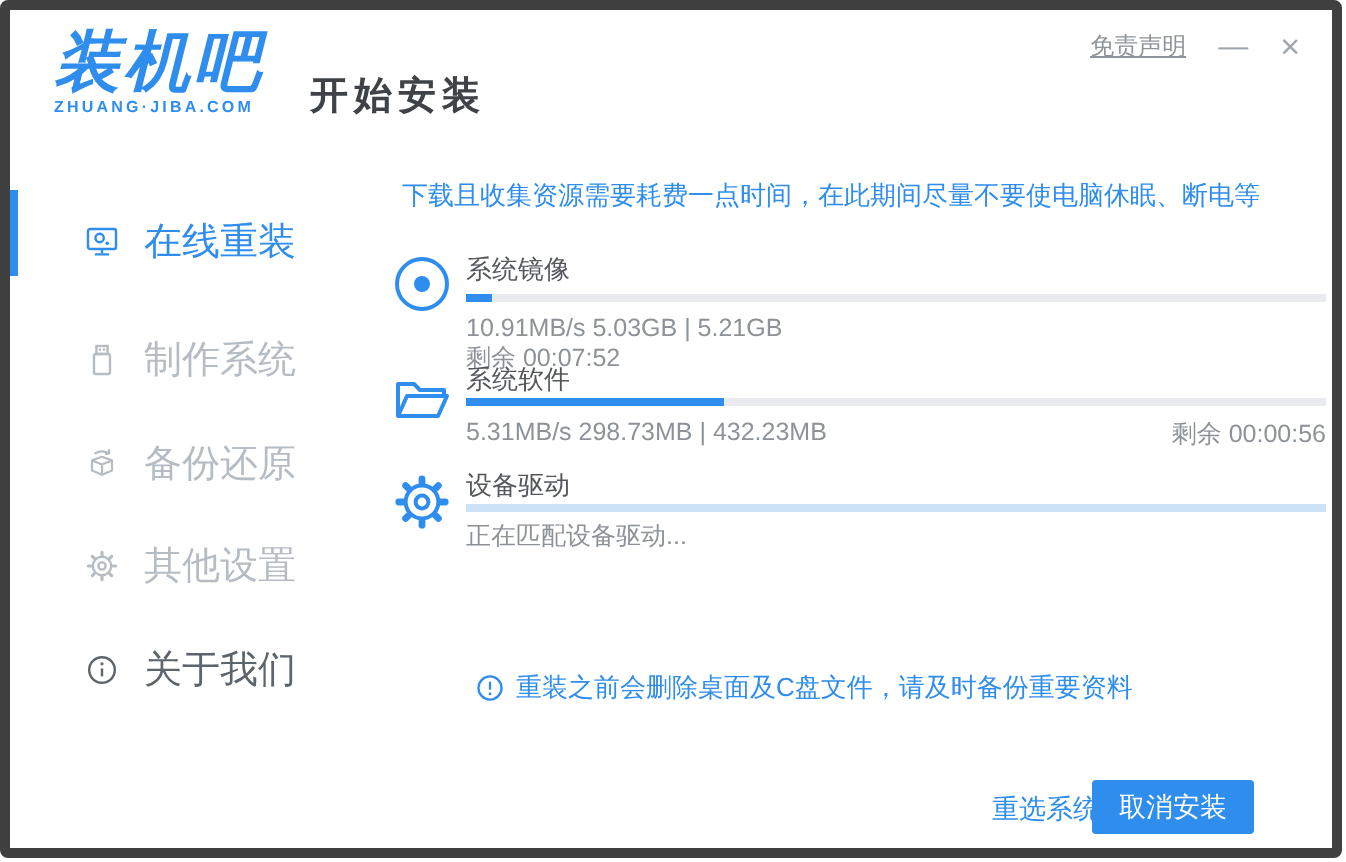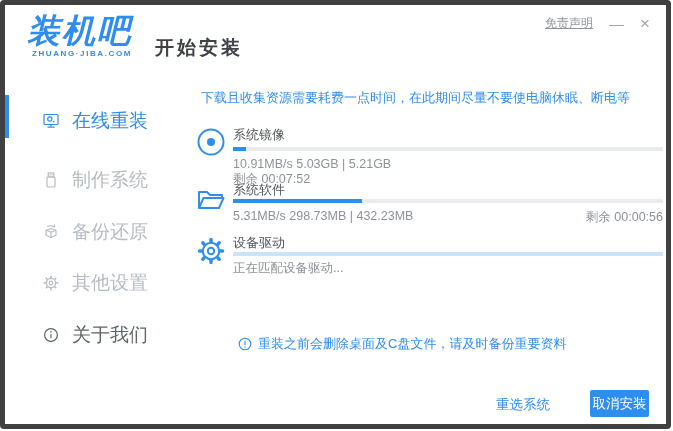--- a/index.html
+++ b/index.html
@@ -7,21 +7,21 @@
   body { font-family:"Liberation Sans","DejaVu Sans",sans-serif; }
 
   .window {
     position:relative; width:671px; height:429px; margin:0;
     border:5px solid #404040; border-radius:4px; background:#fff; overflow:hidden;
   }
 
   
   .logo { position:absolute; left:22px; top:8px; color:#2f8ded; }
   .logo-title { font-size:33px; font-weight:bold; letter-spacing:2px; line-height:36px; font-style:italic; }
-  .logo-sub { font-size:8px; letter-spacing:1.6px; text-align:right; margin-top:0px; font-weight:bold; }
+  .logo-sub { font-size:8px; letter-spacing:1.6px; text-align:left; margin-top:0px; font-weight:bold; }
 
   .page-title { position:absolute; left:150px; top:30px; font-size:19px; color:#3f4347; letter-spacing:3px;font-weight:bold; }
 
   .titlebar-right { position:absolute; right:16px; top:10px; display:flex; align-items:center; gap:16px; }
   .disclaimer { font-size:12px; color:#8f949a; text-decoration:underline; cursor:pointer; }
   .win-btn { color:#a0a6ac; font-size:15px; line-height:15px; cursor:pointer; }
   .win-btn.close { font-size:17px; }
 
   
   .side-item { position:absolute; left:38px; display:flex; align-items:center; gap:13px; font-size:19px; cursor:pointer; }
@@ -39,21 +39,21 @@
   .task-bar { position:absolute; left:228px; width:430px; height:4px; background:#e9ebee; }
   .task-bar.light { background:#cbe2f7; }
   .task-fill { height:100%; background:#2f8ded; width:0; }
   .task-stats { position:absolute; left:228px; width:430px; display:flex; justify-content:space-between; font-size:12.5px; color:#8d9299; }
 
   .warning { position:absolute; left:233px; top:330px; display:flex; align-items:center; gap:6px; color:#2f8ded; font-size:13px; }
   .warning .icon { display:inline-flex; width:14px; height:14px; }
 
   
   .reselect-link { position:absolute; right:116px; top:391px; font-size:13.5px; color:#2f8ded; cursor:pointer; }
-  .cancel-btn { position:absolute; right:17px; top:385px; width:59px; height:27px; background:#2f8ded; color:#fff;
+  .cancel-btn { position:absolute; right:39px; top:385px; width:81px; height:27px; background:#2f8ded; color:#fff;
                 font-size:13.5px; text-align:center; line-height:27px; border-radius:2px; cursor:pointer; }
 
   svg { display:block; width:100%; height:100%; }
 </style>
 </head>
 <body>
 
 <div class="window">
 
   <div class="logo">

